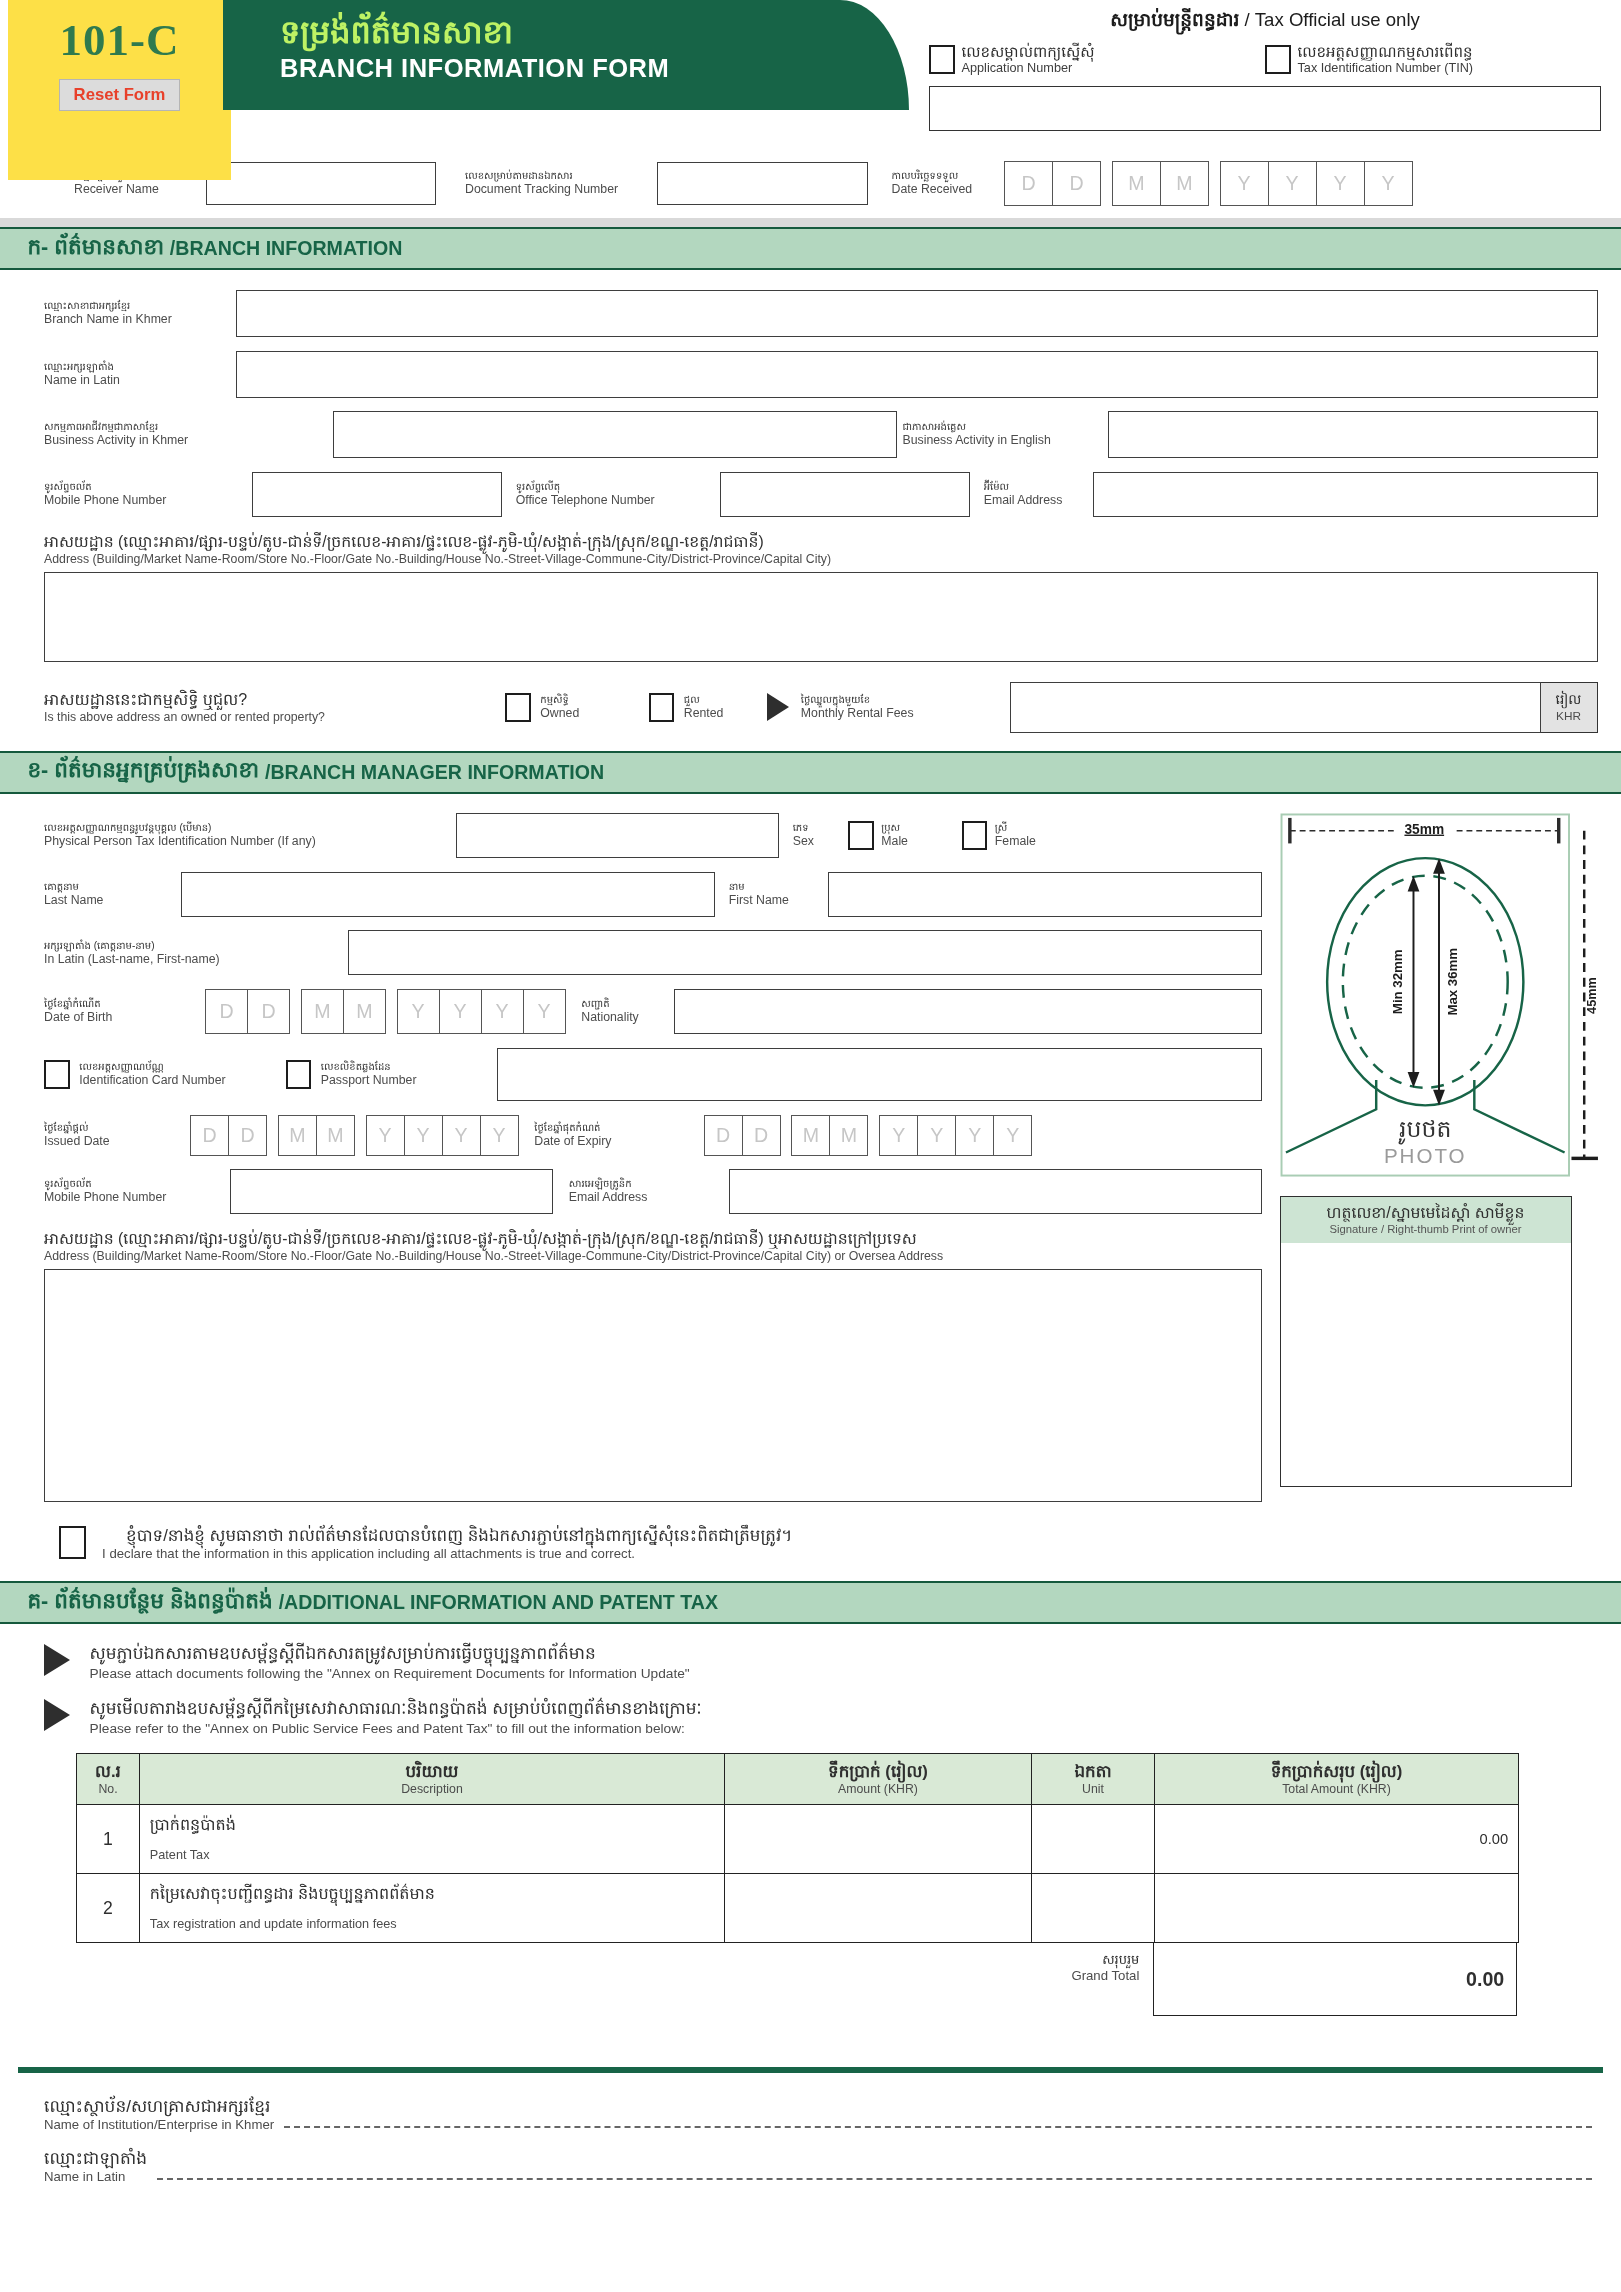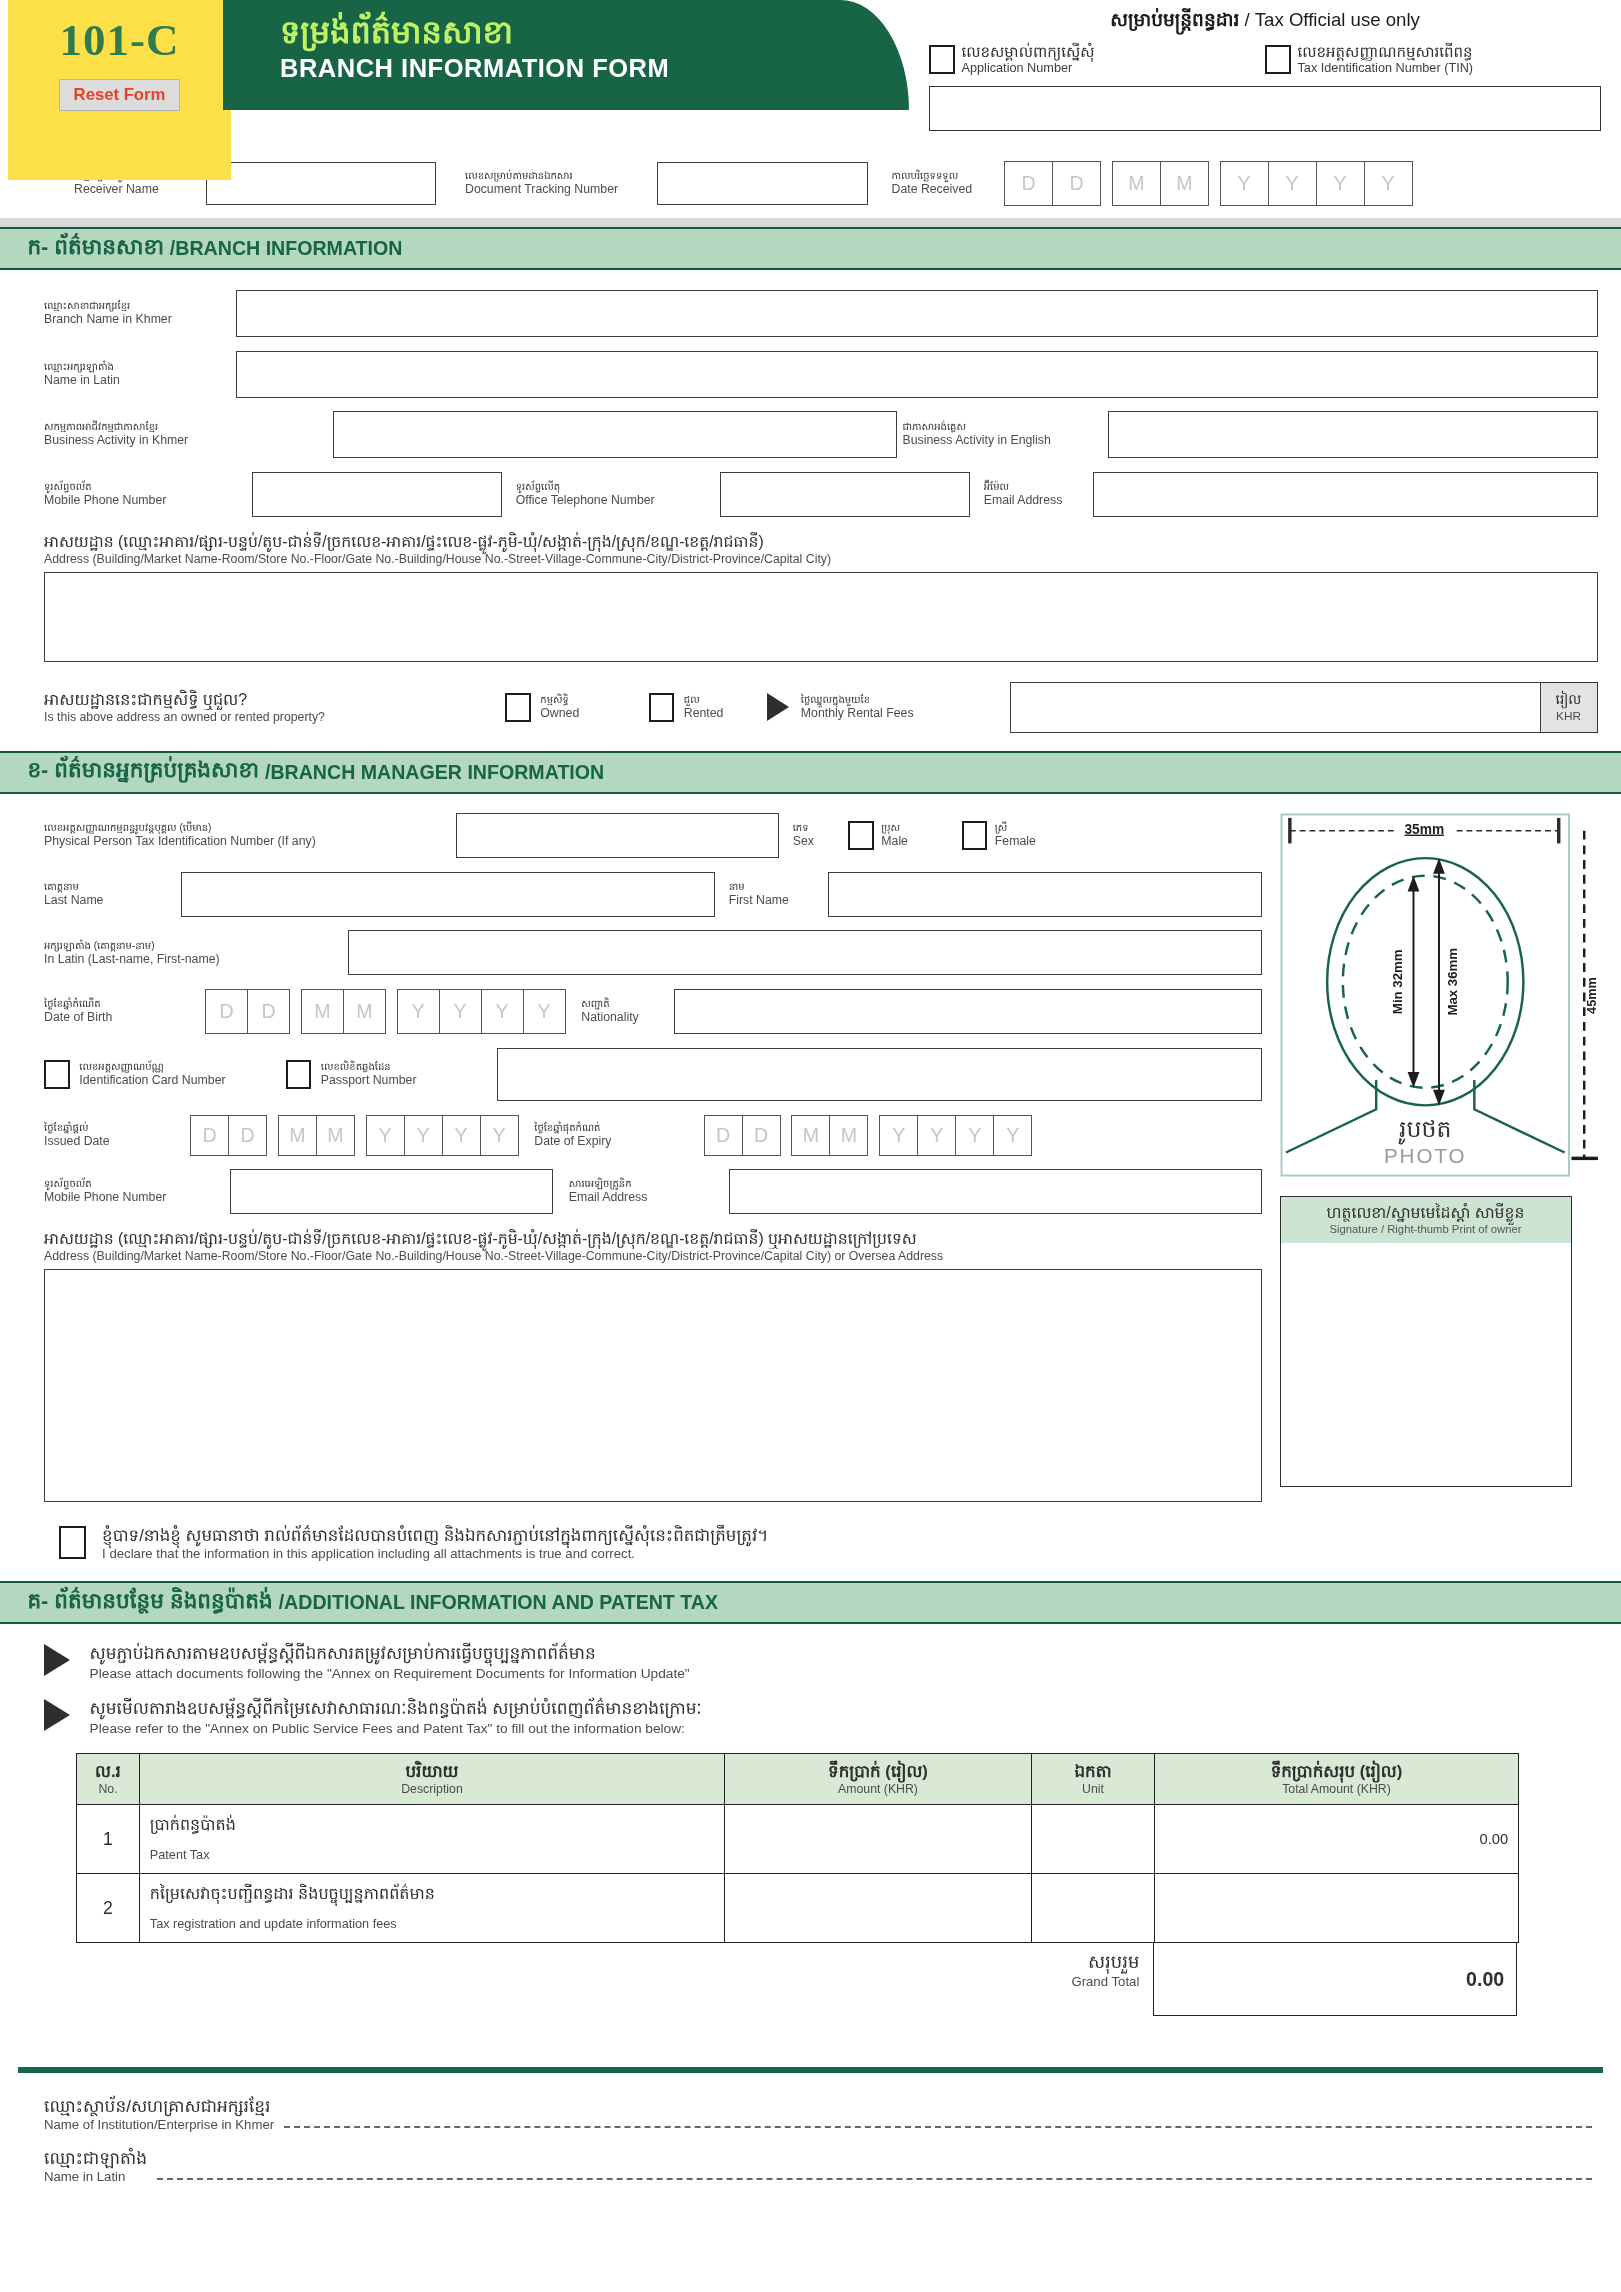--- a/index.html
+++ b/index.html
@@ -55,41 +55,41 @@
   .secB-left { flex:1; margin-right:17.6px; }
   .secB-right { width:318px; flex:none; }
   .photo-frame { position:relative; }
   .sigbox { margin-top:13.7px; width:292px; border:1.5px solid #2f2f2f; }
   .sighead { background:#cde4d3; text-align:center; padding:6.9px 3.9px; }
   .sighead .kh { font-size:15.7px; } .sighead .en { font-size:11.3px; color:#555; }
   .sigbody { height:243px; background:#fff; }
   .decl { display:flex; align-items:flex-start; margin:19.6px 23.5px 0 59px; }
   .decl .cb { width:27.4px; height:33px; }
   .decl-txt { margin-left:15.7px; }
-  .decl-txt .kh { font-size:16.7px; }
+  .decl-txt .kh { font-size:16.7px;margin-left:24px; }
   .decl-txt .en { font-size:13.2px; }
   .notes { padding:19.6px 44px 0 44px; }
   .note { display:flex; align-items:flex-start; margin-bottom:15.7px; }
   .note .tri { border-top-width:16.7px; border-bottom-width:16.7px; border-left-width:26.5px; margin-right:19.6px; }
   .note .kh { font-size:17px; }
   .note .en { font-size:13.7px; margin-top:2px; }
   
   table.fees { border-collapse:collapse; margin:7.8px 0 0 76px; width:1441px; table-layout:fixed; }
   .fees th, .fees td { border:1.5px solid #222; }
   .fees th { background:#d9e9d6; padding:7.8px 5.9px; font-weight:normal; }
   .fees th .kh { font-size:16.7px; font-weight:bold; text-align:center; }
   .fees th .en { font-size:12.3px; text-align:center; }
   .fees td { height:69px; vertical-align:middle; padding:5.9px 9.8px; }
   .fees td.no { text-align:center; font-size:17.6px; }
   .fees td .kh { font-size:16px; margin-bottom:13.7px; }
   .fees td .en { font-size:12.7px; }
   .fees td.amt { text-align:right; font-size:14.7px; }
   .grand { display:flex; margin-left:76px; width:1441px; margin-top:-1px; }
   .grand-lbl { width:1077px; text-align:right; padding:9.8px 13.7px 0 0; }
-  .grand-lbl .kh { font-size:18px; } .grand-lbl .en { font-size:13.2px; }
+  .grand-lbl .kh { font-size:13px; } .grand-lbl .en { font-size:13.2px; }
   .grand-val { width:364px; border:1.5px solid #222; height:74px; display:flex; align-items:center; justify-content:flex-end; padding-right:11.8px; font-size:19.6px; font-weight:bold; background:#fff; }
   .rule { height:5.9px; background:#176447; margin:51px 17.6px 0 17.6px; }
   .footer { padding:23.5px 29px 0 44px; }
   .f-line { display:flex; align-items:flex-end; margin-bottom:15.7px;justify-content:space-between; }
   .f-line .kh { font-size:17px; }
   .f-line .en { font-size:13.2px; }
   .dash { flex:1; border-bottom:2px dashed #666; margin:0 0 4.9px 9.8px; }
   .w { flex:none; }
 </style>
 </head>

